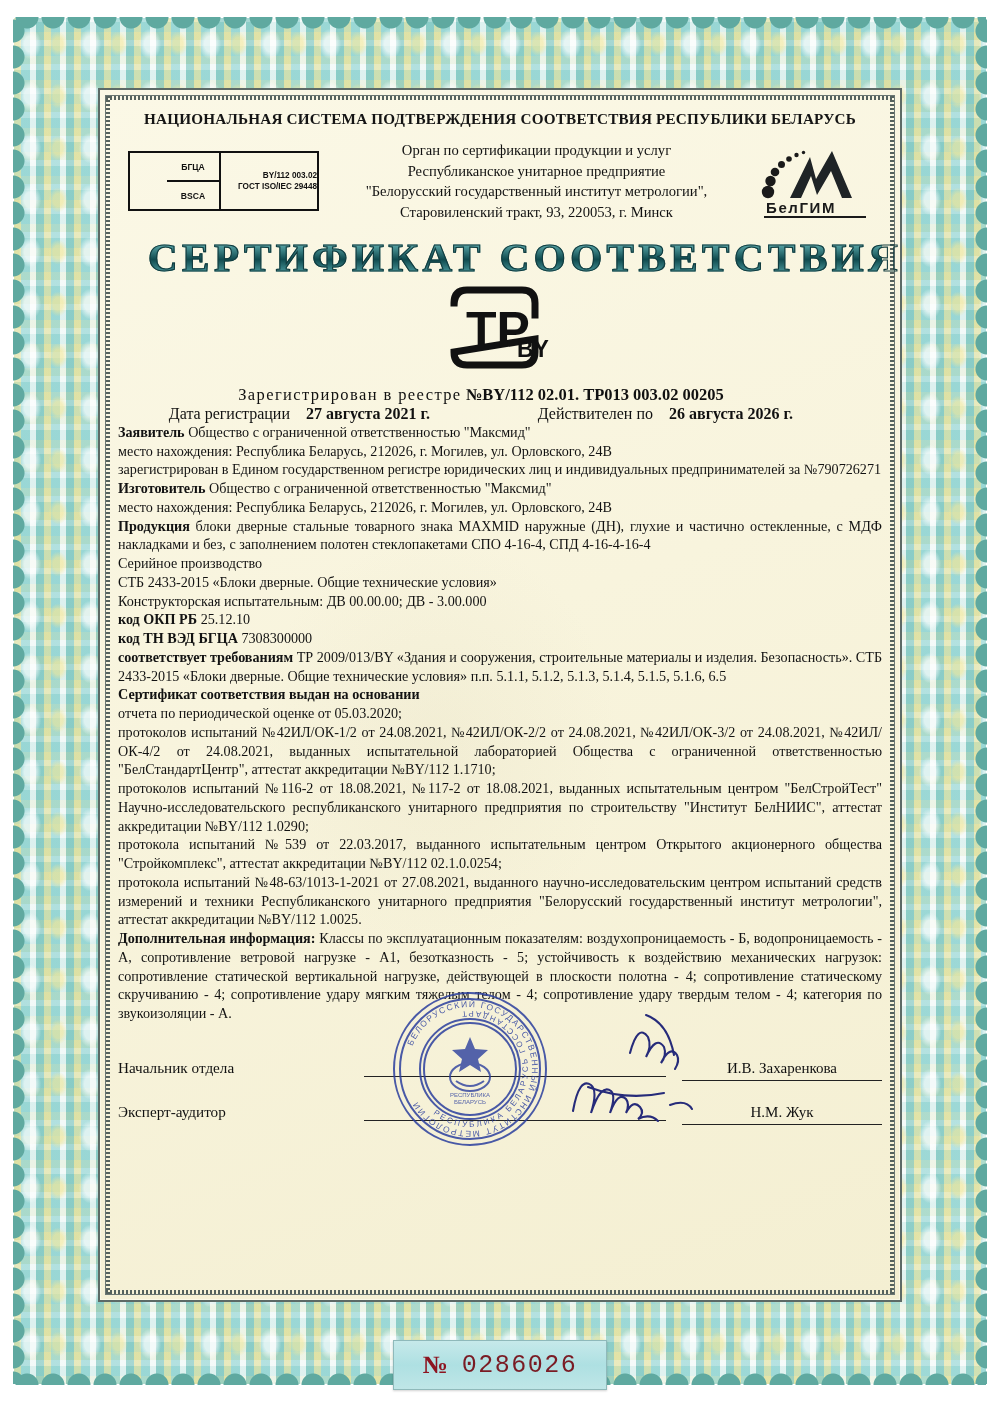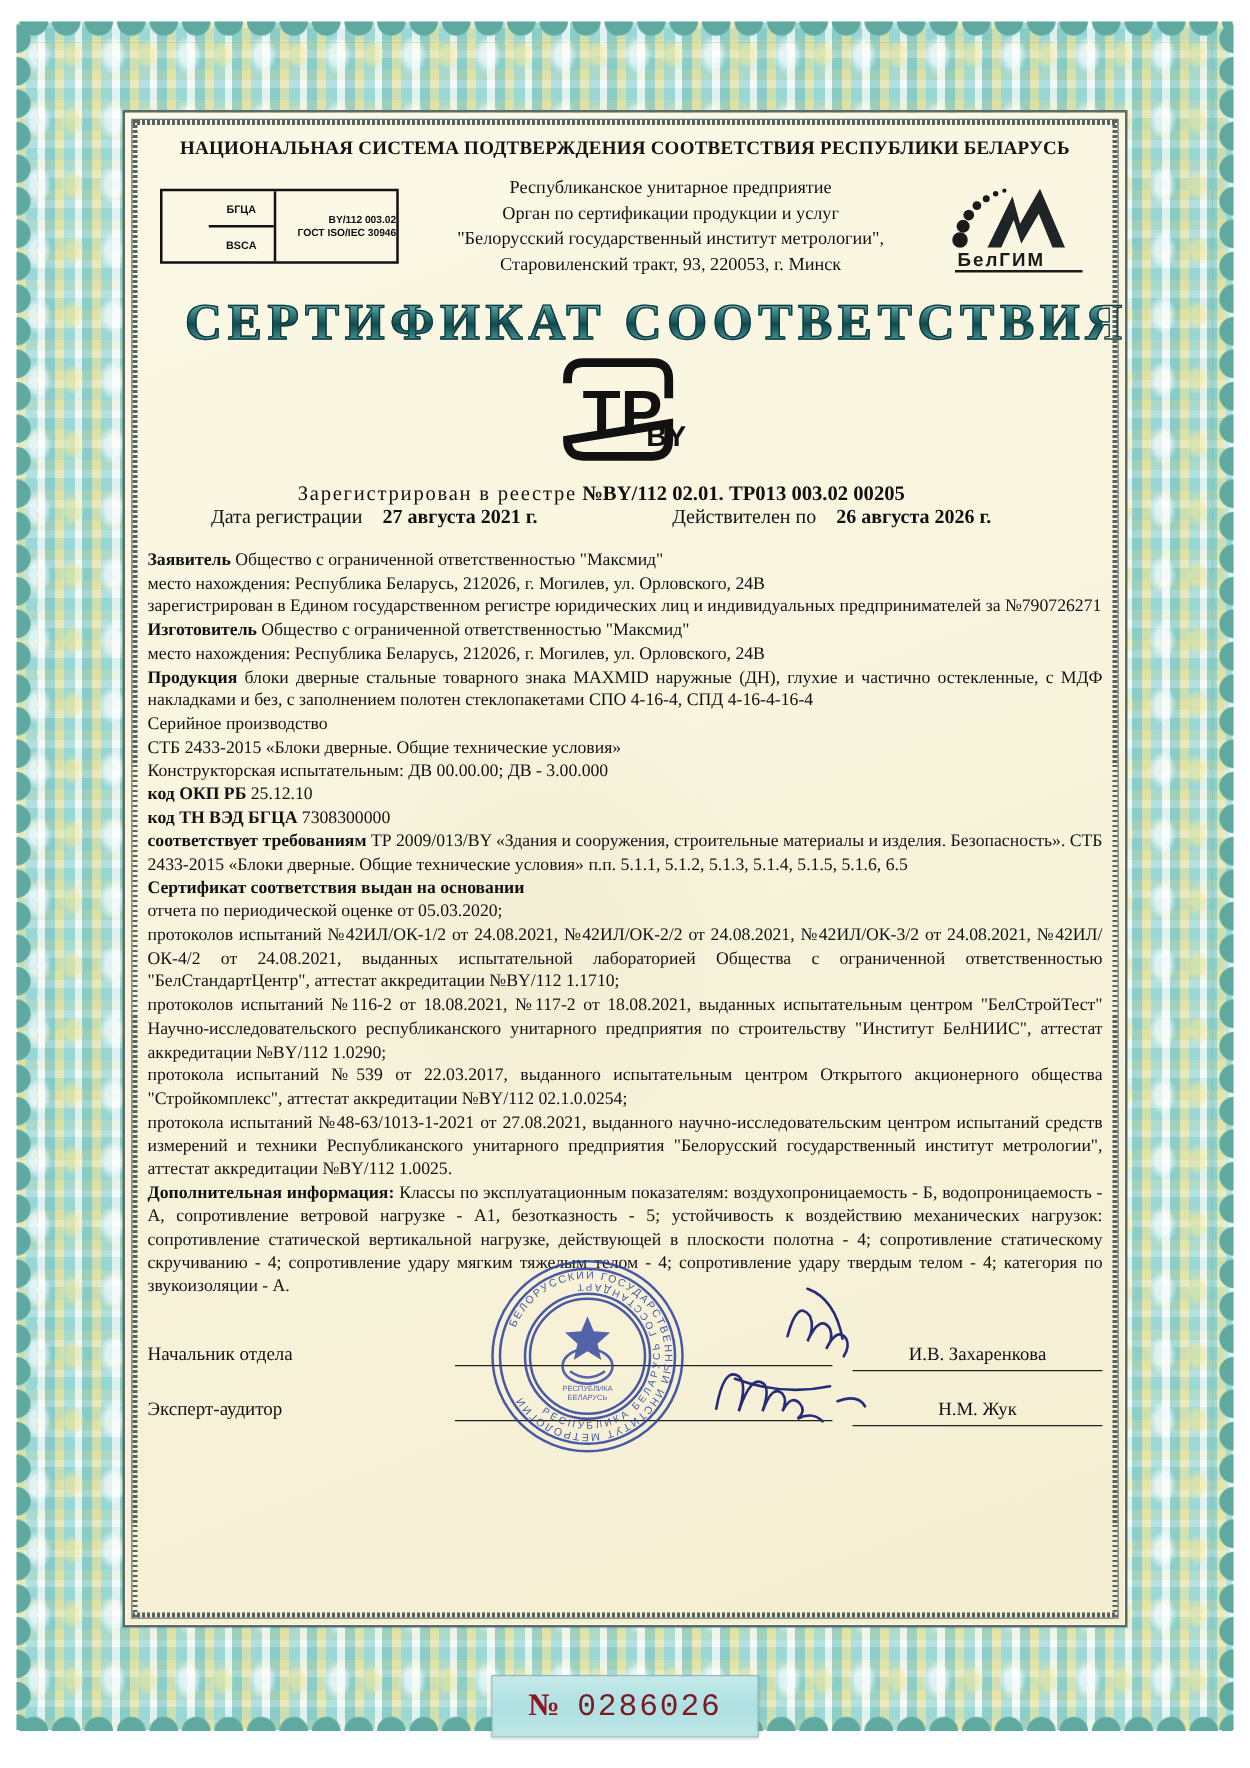--- a/index.html
+++ b/index.html
@@ -128,21 +128,21 @@
   .reg-block{margin-top:12px;padding-right:38px;}
   .reg-line1{text-align:center;font-size:16.5px;color:#111;}
   .reg-line1 .lbl{letter-spacing:1.4px;}
   .reg-line1 .val{font-weight:bold;}
   .reg-rows{margin-top:0;display:flex;align-items:flex-end;gap:3px;}
   .reg-row{display:flex;}
   .reg-row .lbl{font-size:16px;color:#111;text-align:right;width:172px;}
   .reg-row .val{font-size:16px;font-weight:bold;color:#111;width:172px;text-align:left;padding-left:16px;}
 
   
-  .body-text{margin-top:16px;font-size:14.15px;line-height:1.325;color:#121212;}
+  .body-text{margin-top:0;font-size:14.15px;line-height:1.325;color:#121212;}
   .body-text p{margin:0;text-align:justify;text-justify:inter-word;}
   .body-text p.nj{text-align:left;}
   .b{font-weight:bold;}
 
   
   .sig-area{position:relative;margin-top:14px;}
   .sig-row{display:flex;align-items:flex-end;height:44px;}
   .sig-role{font-size:15.2px;color:#111;width:230px;flex:0 0 auto;padding-bottom:4px;}
   .sig-line{flex:1;border-bottom:1.2px solid #222;margin:0 16px 4px 16px;}
   .sig-name-wrap{width:200px;flex:0 0 auto;}
@@ -189,27 +189,27 @@
 
       <div class="header-row">
 
         <div class="acc-box">
           <div class="acc-left">
             <div class="acc-l1">БГЦА</div>
             <div class="acc-l2">BSCA</div>
           </div>
           <div class="acc-right">
             <div class="acc-r1">BY/112 003.02</div>
-            <div class="acc-r2">ГОСТ ISO/IEC 30946</div>
+            <div class="acc-r2">ГОСТ ISO/IEC 29448</div>
           </div>
         </div>
 
         <div class="org-block">
+          <div>Орган по сертификации продукции и услуг</div>
           <div>Республиканское унитарное предприятие</div>
-          <div>Орган по сертификации продукции и услуг</div>
           <div>"Белорусский государственный институт метрологии",</div>
           <div>Старовиленский тракт, 93, 220053, г. Минск</div>
         </div>
 
         <div class="belgim">
           <svg viewBox="0 0 122 76">
 
             <circle cx="14" cy="49" r="6.2" fill="#1a1a1a"></circle>
             <circle cx="16.5" cy="38" r="5.2" fill="#1a1a1a"></circle>
             <circle cx="21" cy="29" r="4.3" fill="#1a1a1a"></circle>

